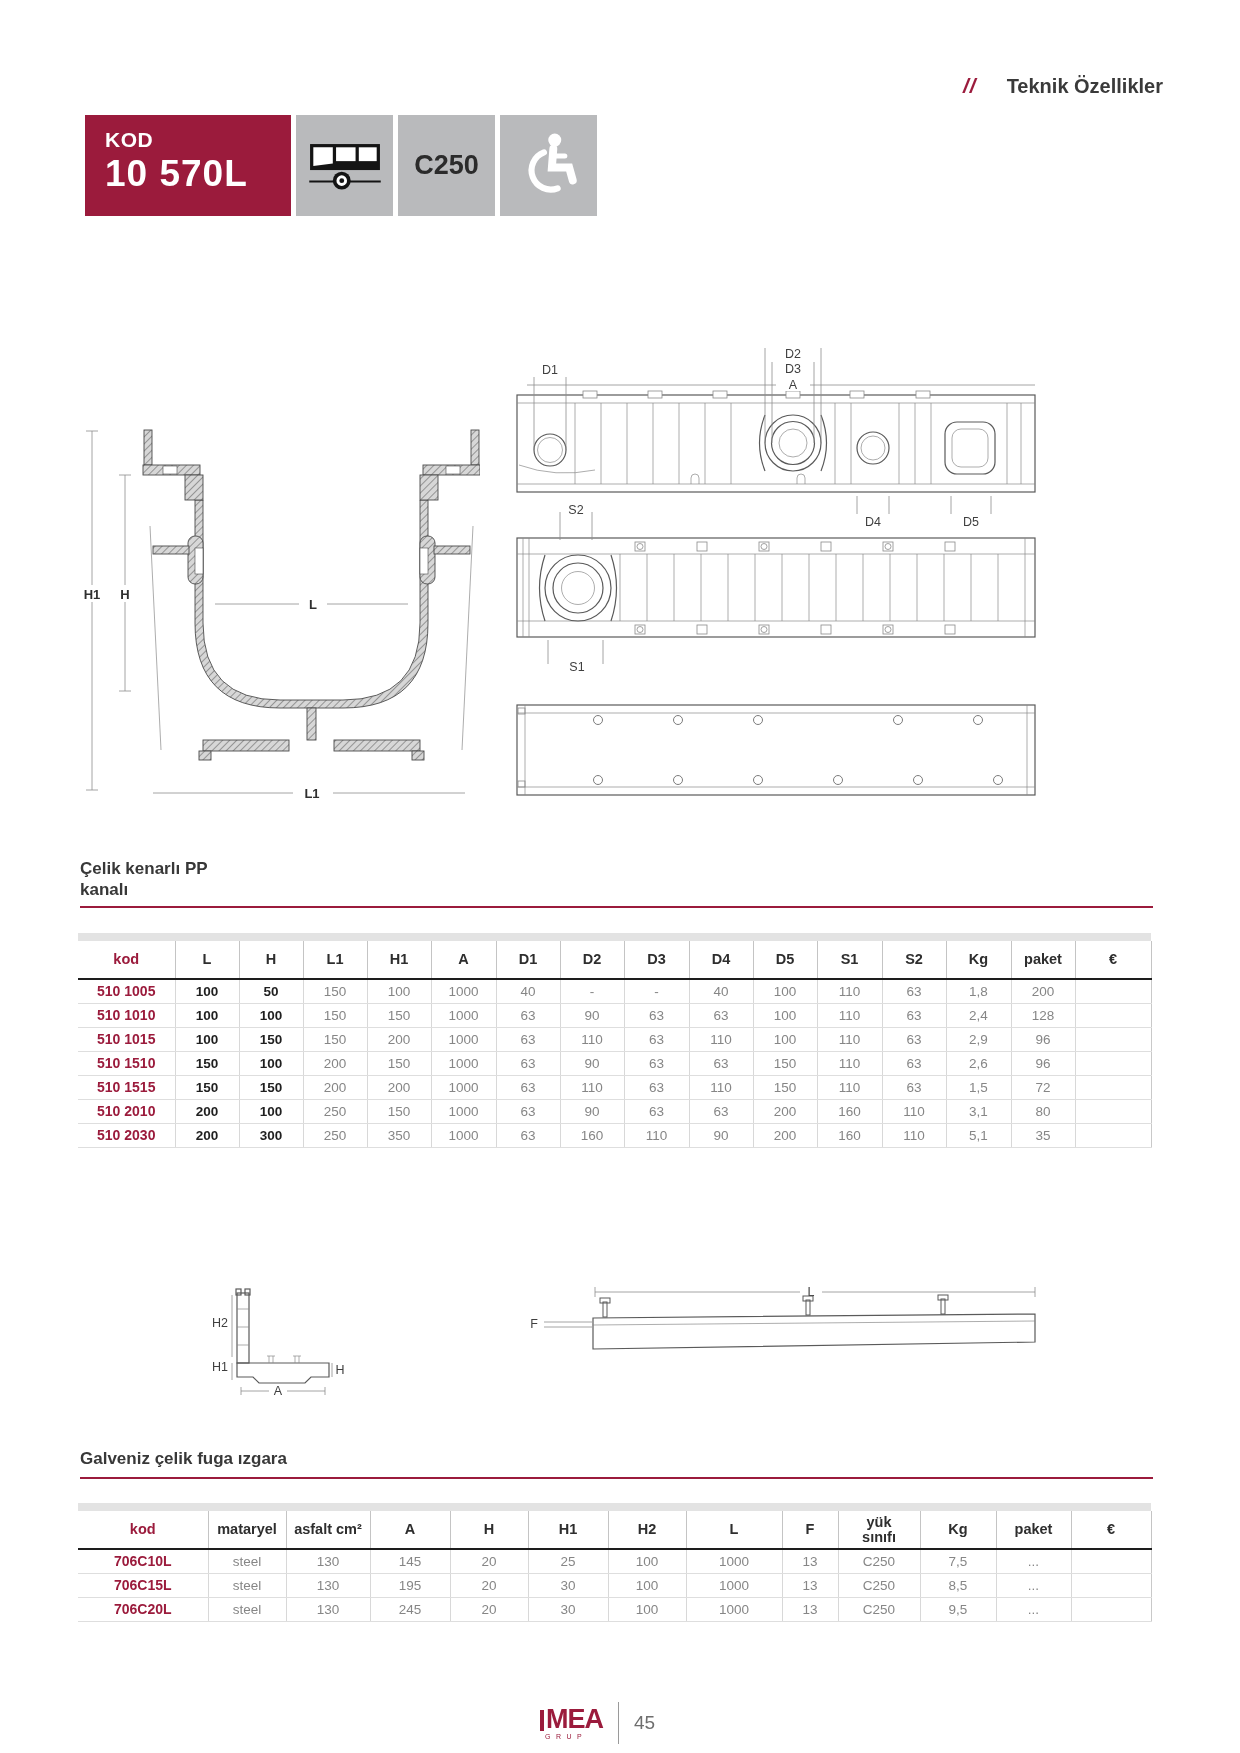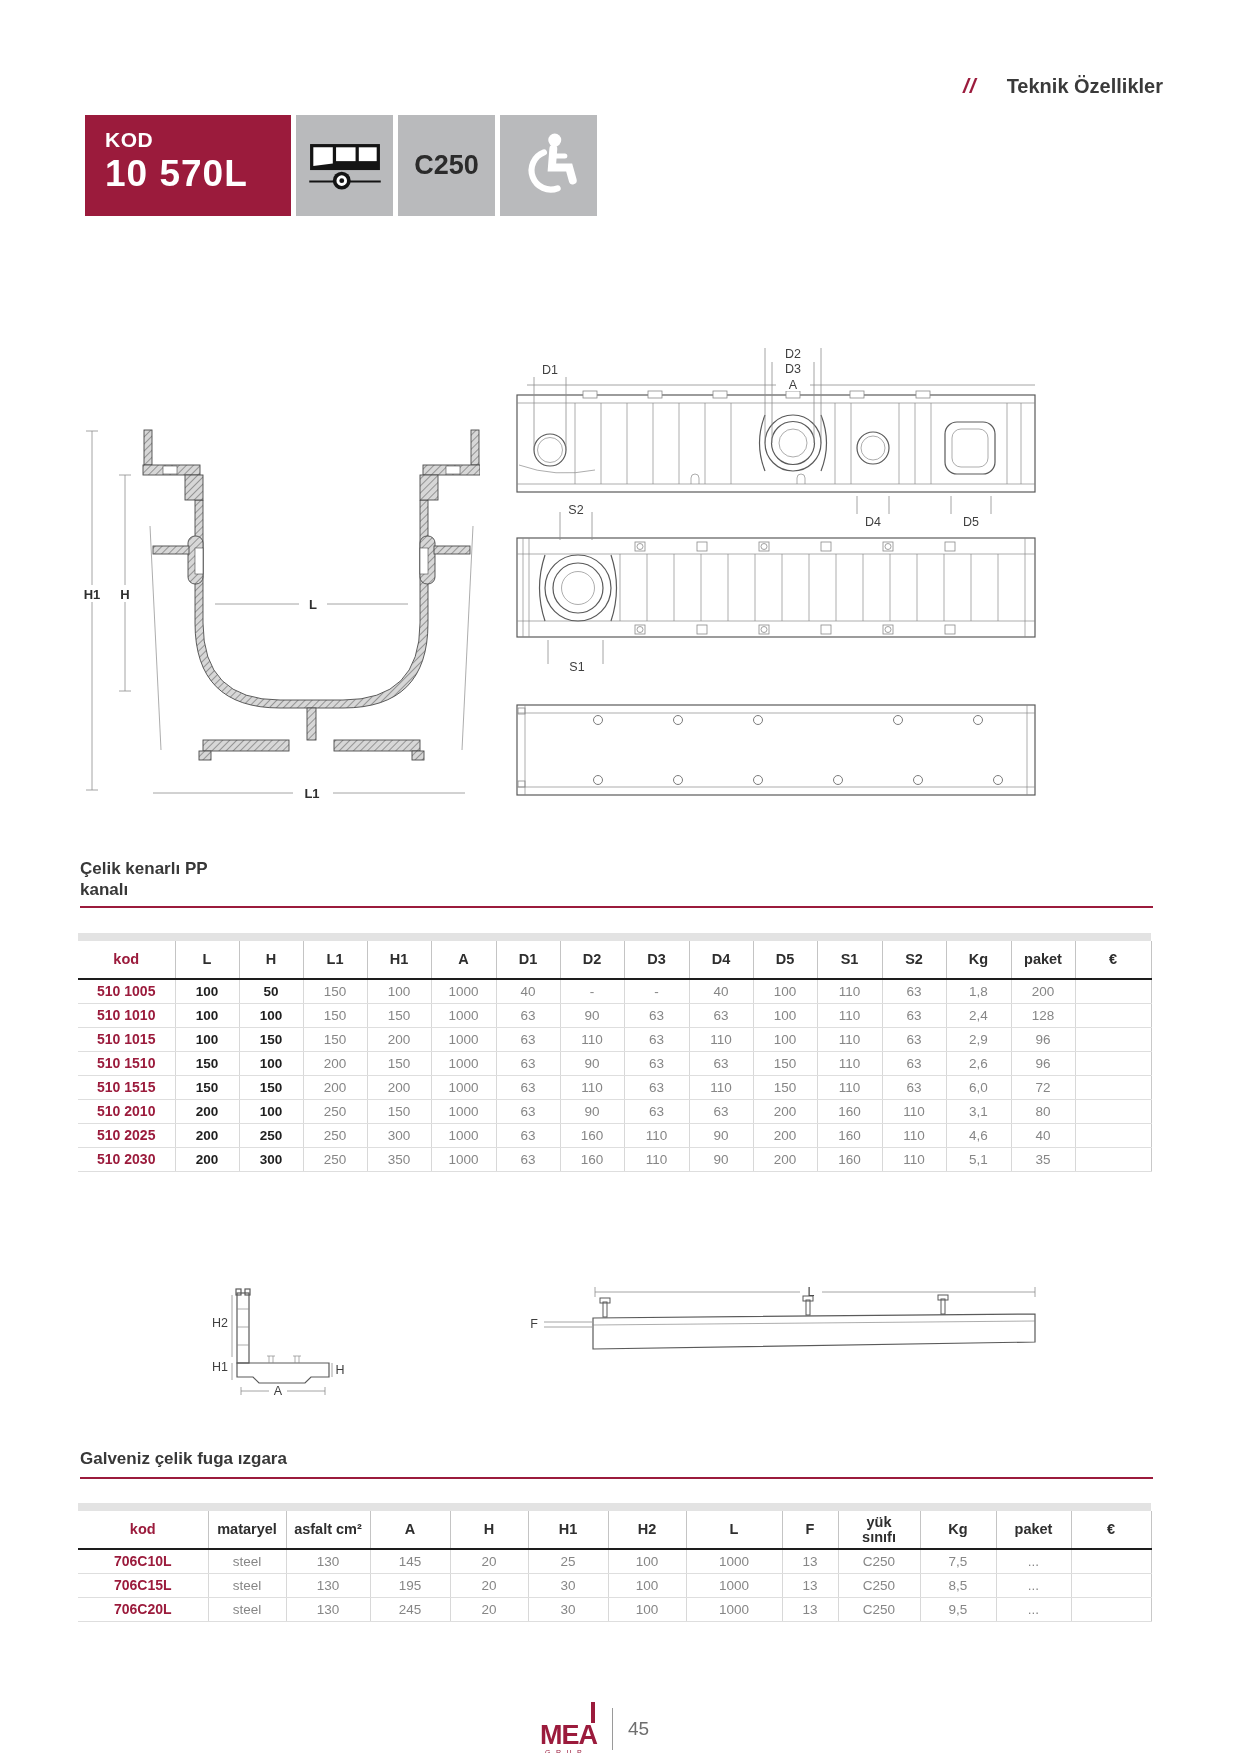--- a/index.html
+++ b/index.html
@@ -45,21 +45,21 @@
   svg text { font-family:"Liberation Sans","DejaVu Sans",sans-serif; }
   .dim  { font-size:12.5px; fill:#3f3f3f; }
   .dimb { font-size:13px; font-weight:bold; fill:#2f2f2f; }
   .tl  { stroke:#8d8d8d; stroke-width:.8; }   
   .ol  { stroke:#5a5a5a; stroke-width:1.2; fill:none; } 
   .il  { stroke:#8a8a8a; stroke-width:.7; fill:none; }  
 
   
   .footer { position:absolute; left:540px; top:1702px; display:flex; align-items:center; gap:15px; }
   .logo { color:var(--accent); }
-  .logo-mark { display:flex; align-items:flex-end; font-size:27px; font-weight:bold; letter-spacing:-1px; line-height:24px;flex-direction:column; }
+  .logo-mark { display:flex; align-items:flex-end; font-size:27px; font-weight:bold; letter-spacing:-1px; line-height:24px; }
   .logo-bar { display:inline-block; width:4px; height:21px; background:var(--accent); margin-right:2px; }
   .logo-sub { font-size:7px; letter-spacing:5.5px; margin-top:2px; padding-left:5px; }
   .footer-divider { width:1px; height:42px; background:#9a9a9a; }
   .page-number { font-size:19px; color:#6e6e6e;text-align:right; }
 </style>
 </head>
 <body>
 
 <div class="page" style="--accent: #9B1B3C; --badge-gray: #B9BABC;">
 
@@ -426,58 +426,40 @@
           <td>200</td>
           <td>200</td>
           <td>1000</td>
           <td>63</td>
           <td>110</td>
           <td>63</td>
           <td>110</td>
           <td>150</td>
           <td>110</td>
           <td>63</td>
-          <td>6,0</td>
+          <td>1,5</td>
           <td>72</td>
           <td></td>
         </tr>
         <tr>
           <td>510 2010</td>
           <td class="b">200</td>
           <td class="b">100</td>
           <td>250</td>
           <td>150</td>
           <td>1000</td>
           <td>63</td>
           <td>90</td>
           <td>63</td>
           <td>63</td>
           <td>200</td>
           <td>160</td>
           <td>110</td>
           <td>3,1</td>
           <td>80</td>
-          <td></td>
-        </tr>
-        <tr>
-          <td>510 2025</td>
-          <td class="b">200</td>
-          <td class="b">250</td>
-          <td>250</td>
-          <td>300</td>
-          <td>1000</td>
-          <td>63</td>
-          <td>160</td>
-          <td>110</td>
-          <td>90</td>
-          <td>200</td>
-          <td>160</td>
-          <td>110</td>
-          <td>4,6</td>
-          <td>40</td>
           <td></td>
         </tr>
         <tr>
           <td>510 2030</td>
           <td class="b">200</td>
           <td class="b">300</td>
           <td>250</td>
           <td>350</td>
           <td>1000</td>
           <td>63</td>

